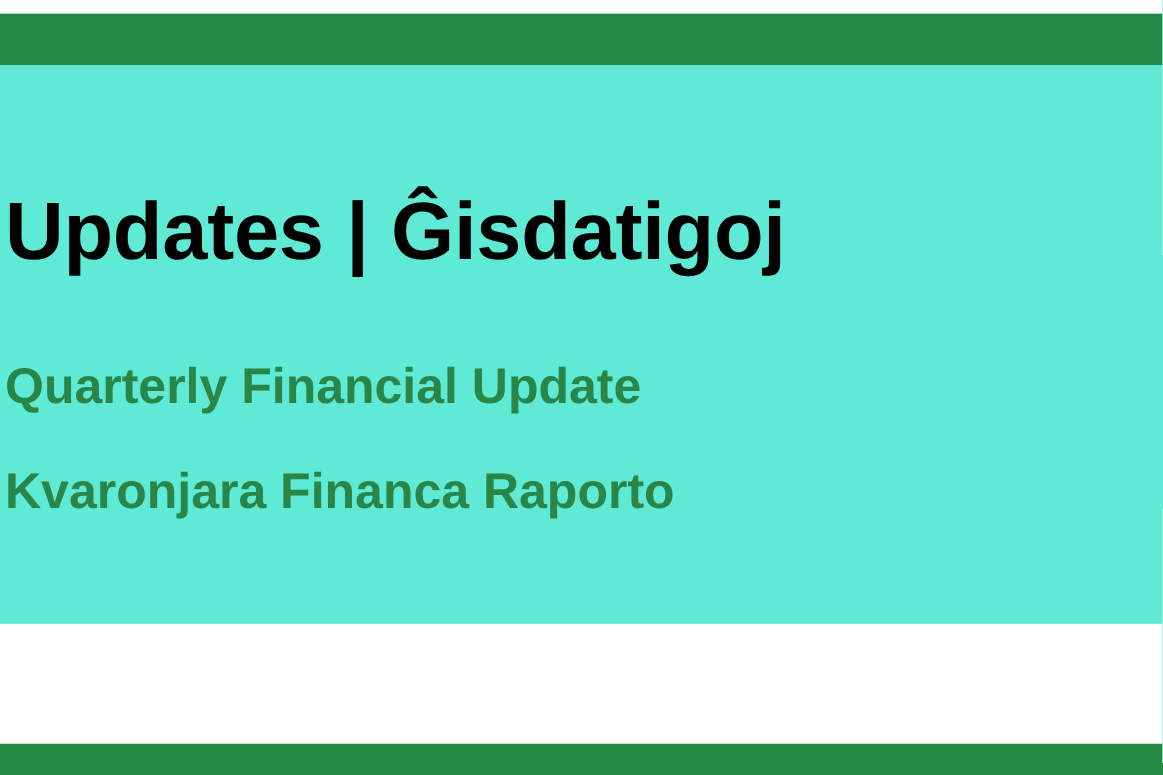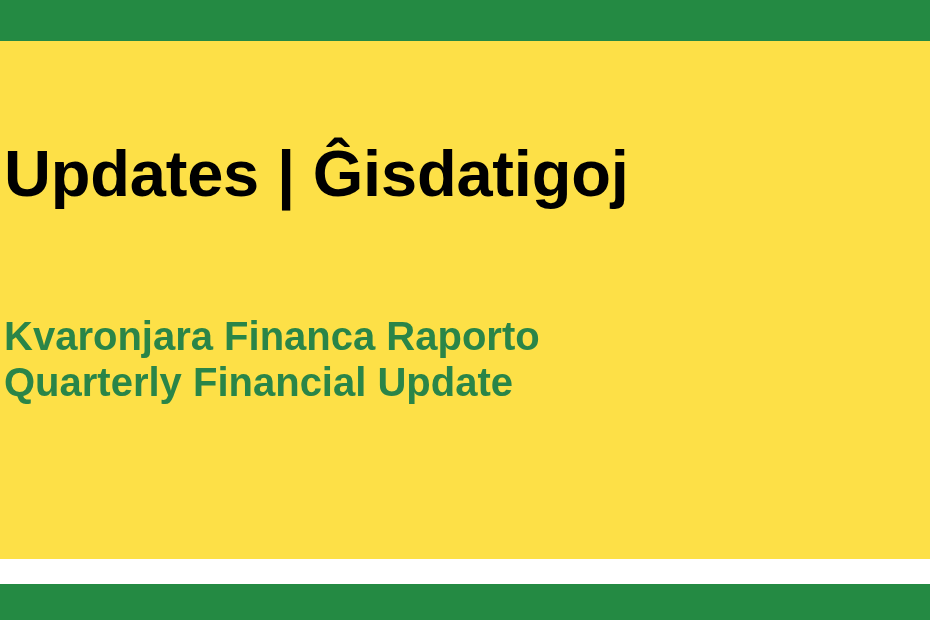--- a/index.html
+++ b/index.html
@@ -9,23 +9,24 @@
   body {
     width: 930px;
     height: 620px;
     background: #ffffff;
     font-family: "Liberation Sans", sans-serif;
     overflow: hidden;
   }
   .slide {
     position: relative;
     width: 930px;
-    height: 559px;
-    background: #fde047;
+    height: 488px;
+    background: #5eead4;
     box-sizing: border-box;
+    margin-top: 11px;
   }
   .bar-top {
     position: absolute;
     left: 0;
     top: 0;
     width: 930px;
     height: 41px;
     background: #248A43;
   }
   .bar-bottom {
@@ -80,21 +81,21 @@
 
 <div class="slide">
 
   <div class="bar-top"></div>
 
   <div class="content">
 
     <h1 class="slide-title">Updates | Ĝisdatigoj</h1>
 
     <div class="heading-block">
+      <p class="heading-line first">Quarterly Financial Update</p>
       <p class="heading-line second">Kvaronjara Financa Raporto</p>
-      <p class="heading-line first">Quarterly Financial Update</p>
     </div>
 
   </div>
 
   <div class="bar-bottom"></div>
 
 </div>
 
 </body></html>

